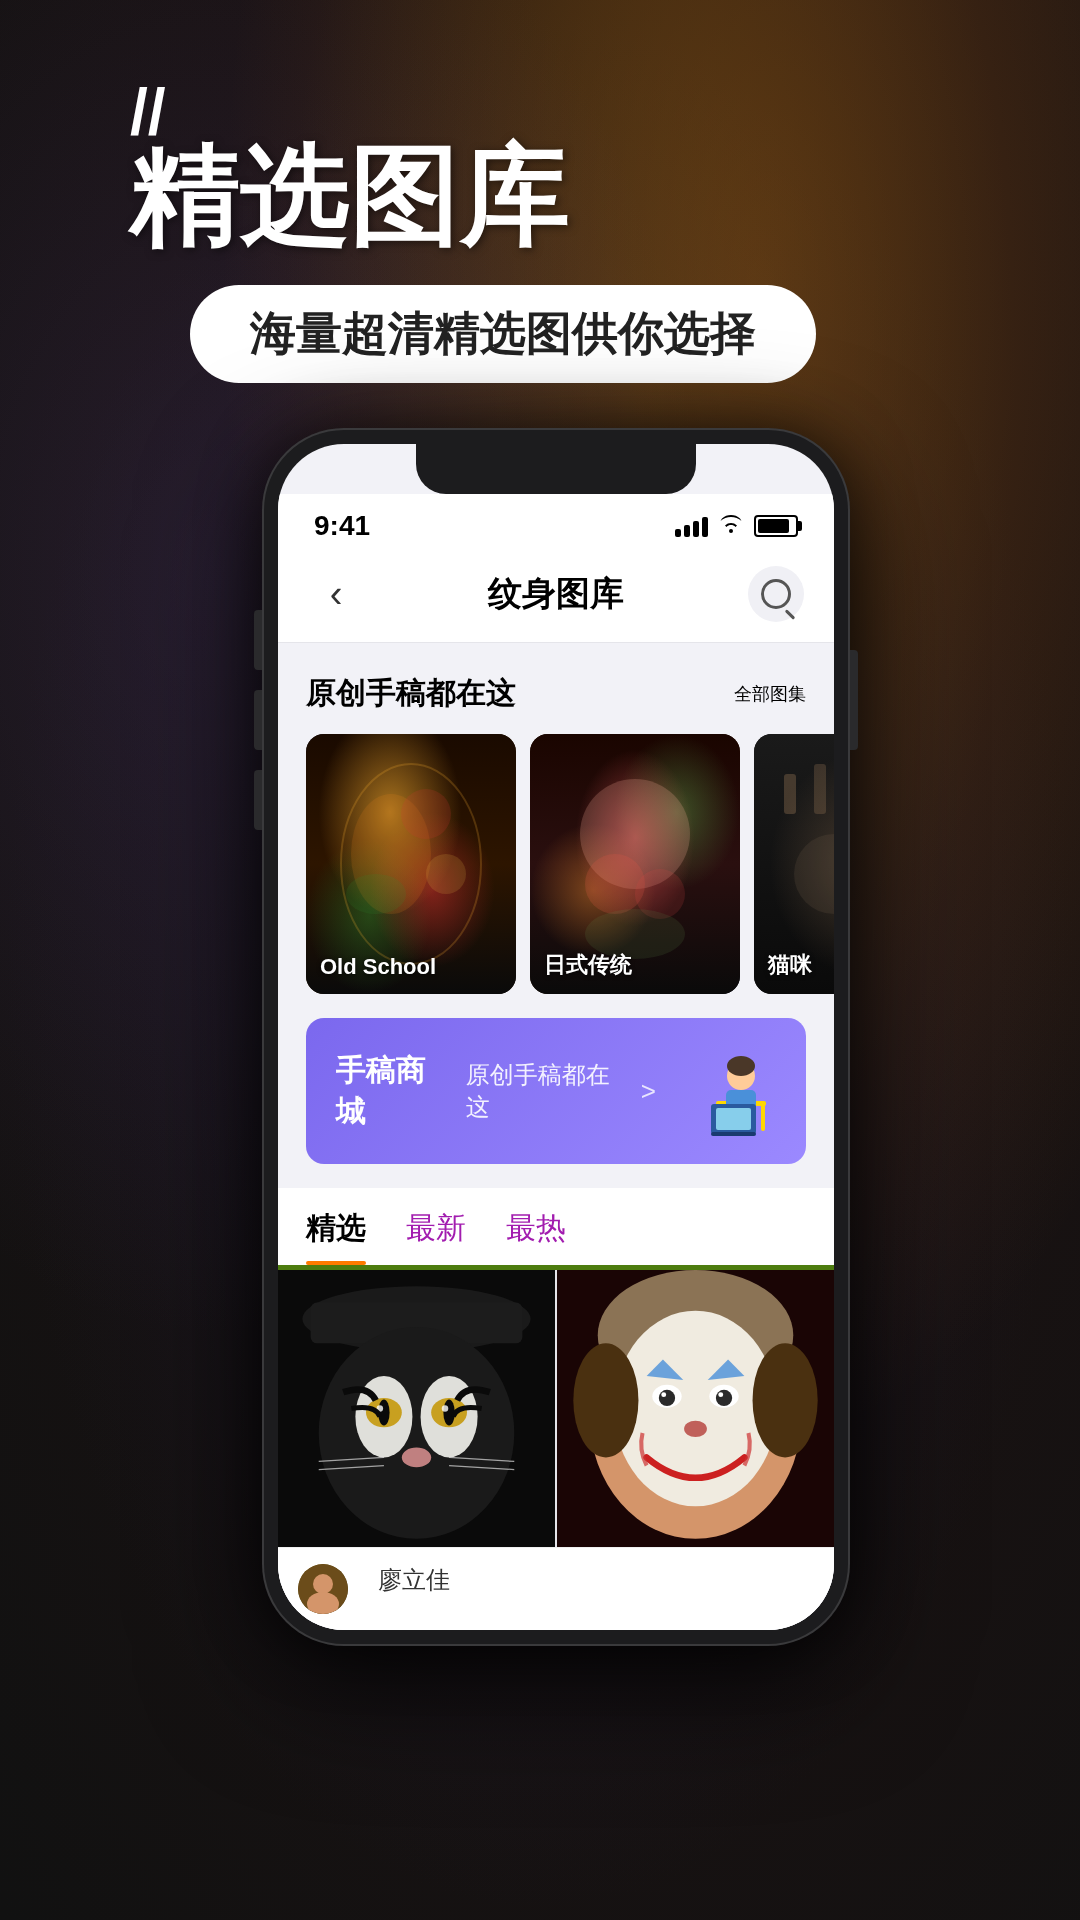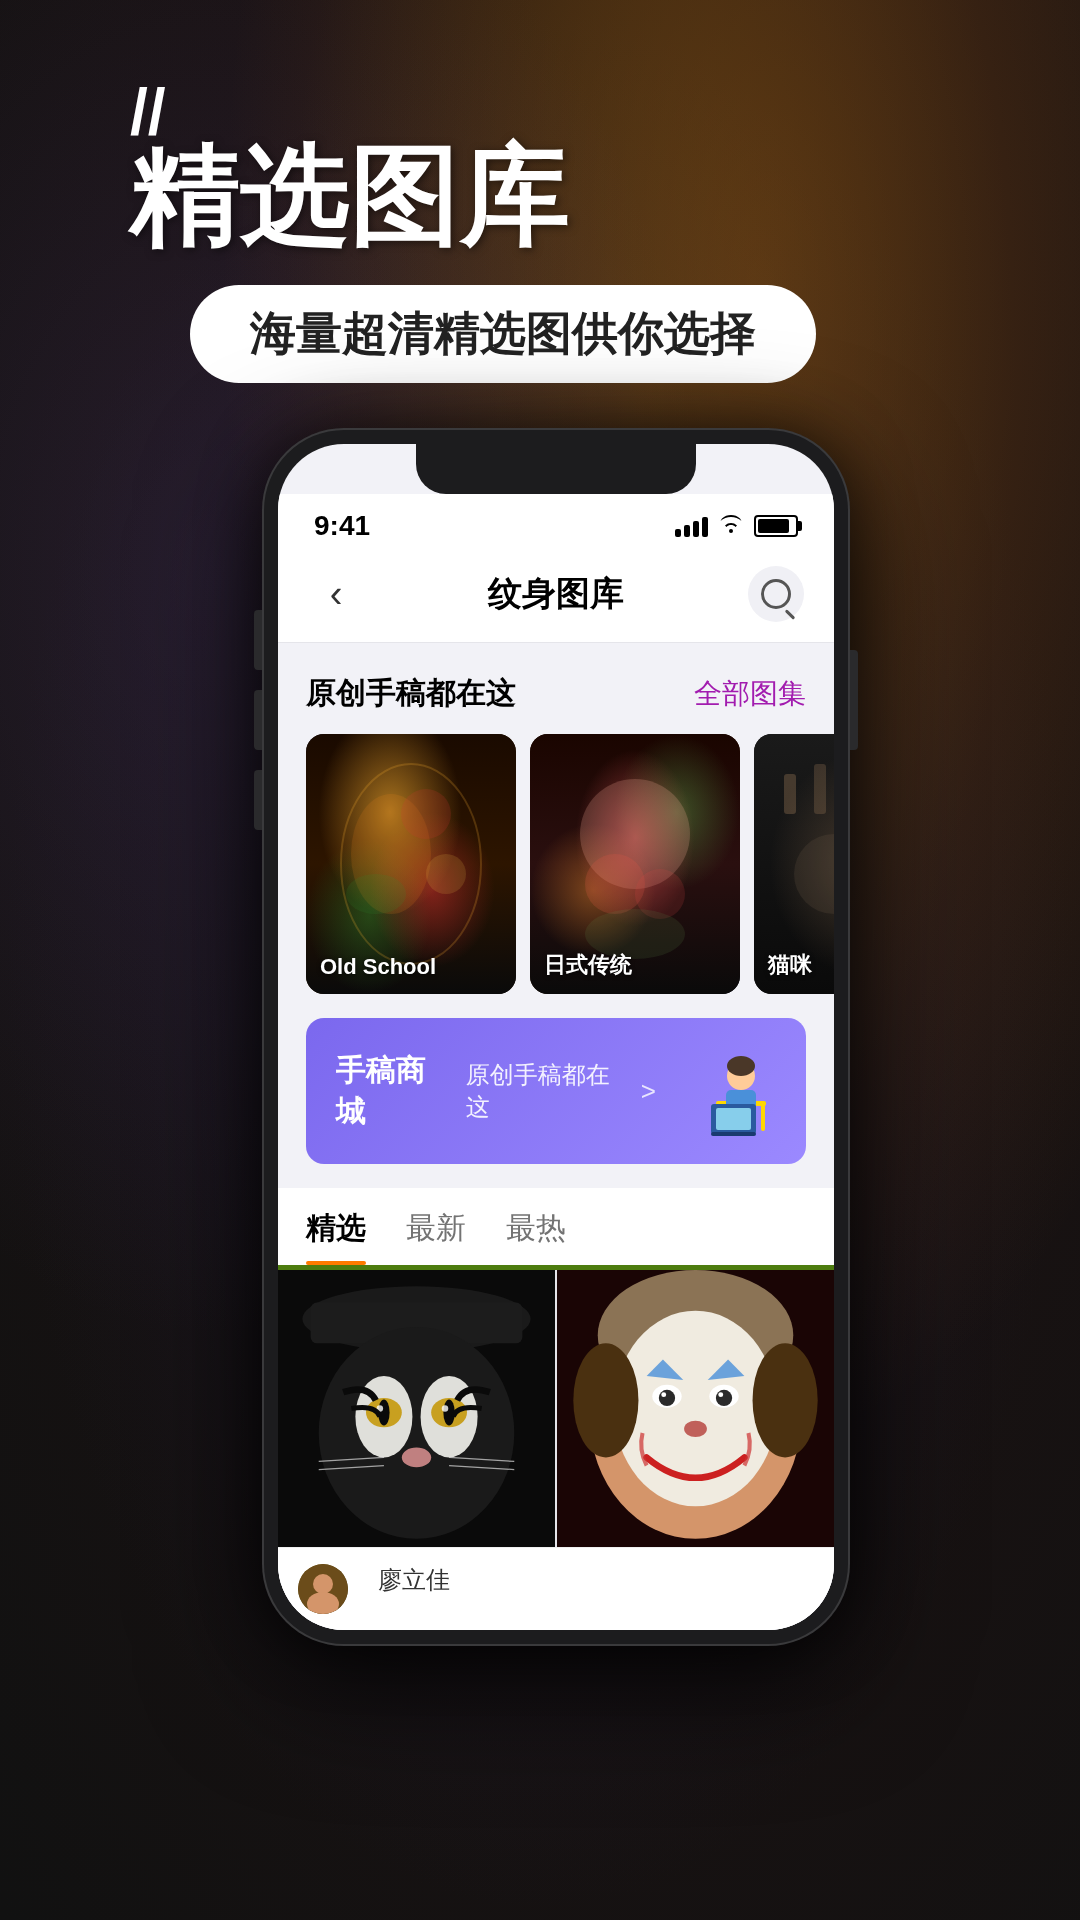--- a/index.html
+++ b/index.html
@@ -241,22 +241,22 @@
       justify-content: space-between;
       align-items: center;
       padding: 0 28px 20px;
     }
     .section-title {
       font-size: 30px;
       font-weight: 600;
       color: #000;
     }
     .section-link {
-      font-size: 28px;
-      color: #a21caf;
+      font-size: 18px;
+      color: #000000;
     }
 
     
     .gallery-row {
       display: flex;
       gap: 0;
       padding-left: 28px;
       overflow: hidden;
     }
     .gallery-item {
@@ -356,21 +356,21 @@
       display: flex;
       padding: 0 28px;
       gap: 40px;
       border-bottom: 5px solid #4d7c0f;
       background: white;
       margin-bottom: 0;
     }
     .tab-item {
       padding: 20px 0 16px;
       font-size: 30px;
-      color: #737373;
+      color: #a21caf;
       position: relative;
       font-weight: 500;
     }
     .tab-item.active {
       color: #000;
       font-weight: 700;
     }
     .tab-item.active::after {
       content: '';
       position: absolute;

